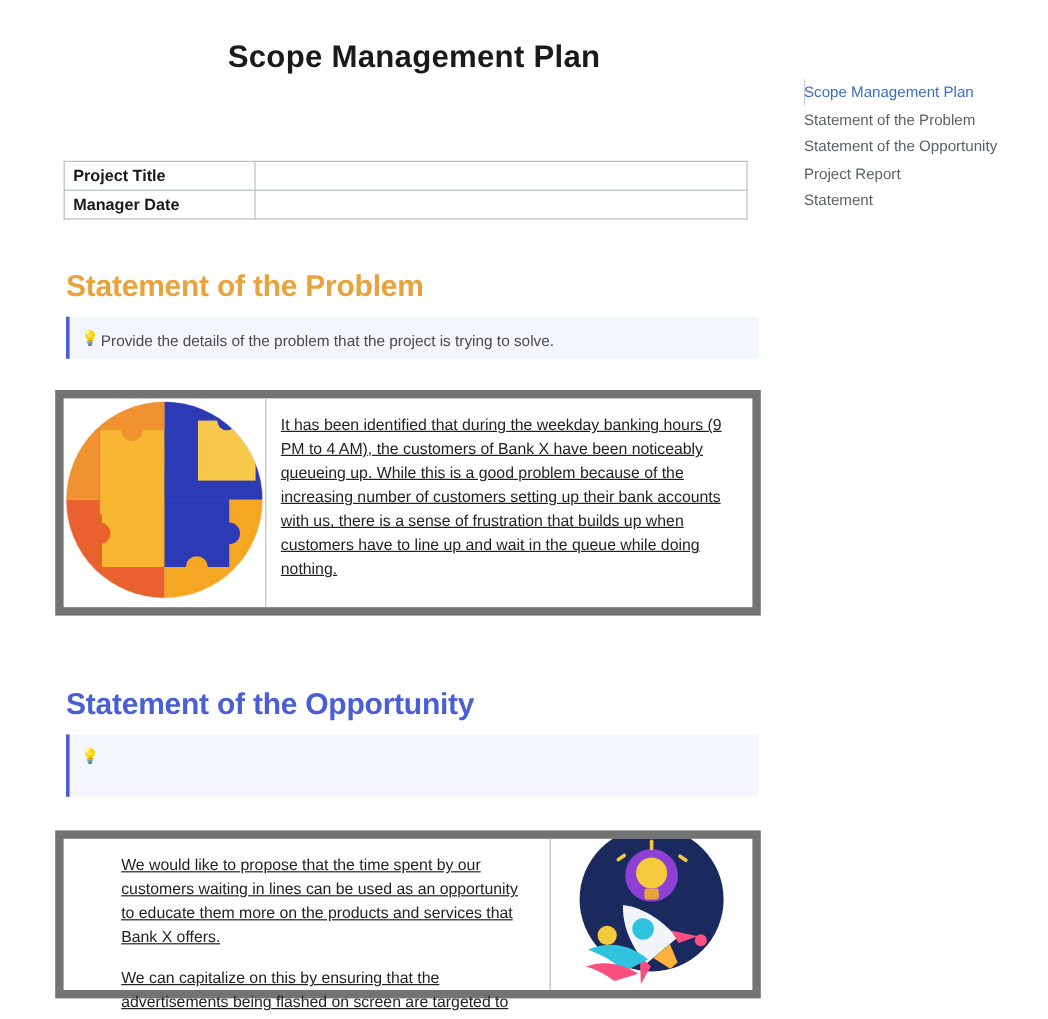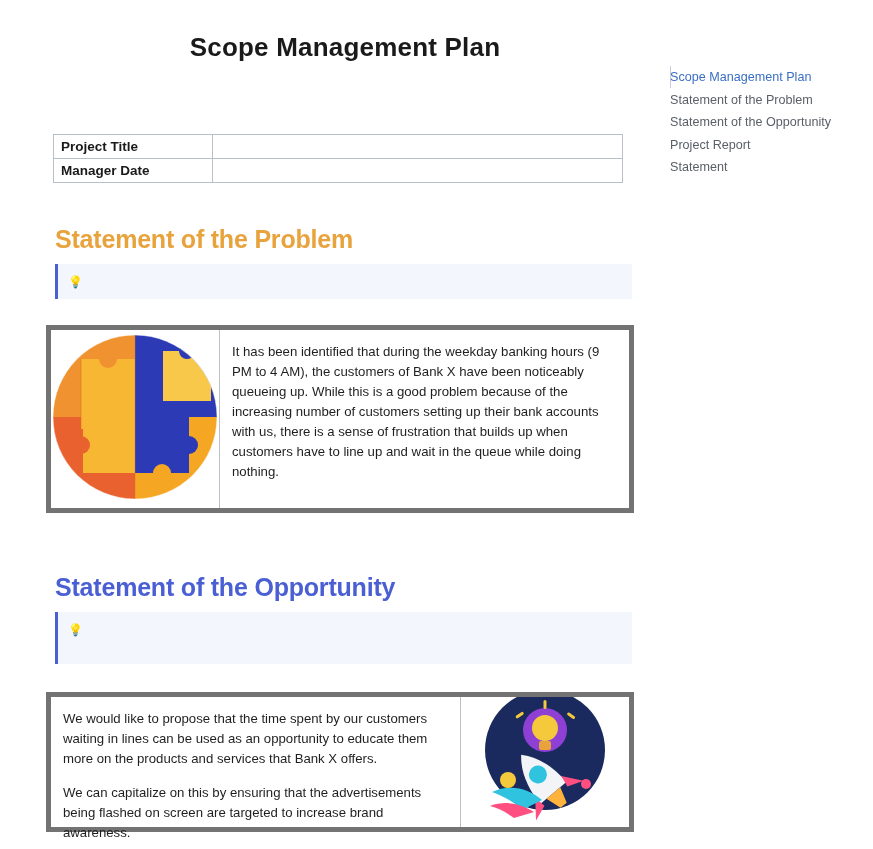--- a/index.html
+++ b/index.html
@@ -99,35 +99,37 @@
   #hint-opportunity {
     left: 55px;
     top: 612px;
     width: 577px;
     height: 52px;
   }
 
   
   .content-box {
     position: absolute;
-    border: 5px solid #737373;
+    border: 7px solid #737373;
     box-sizing: border-box;
     display: flex;
+    text-decoration: underline;
   }
   #problem-box {
     left: 46px;
     top: 325px;
     width: 588px;
     height: 188px;
   }
   #opportunity-box {
     left: 46px;
     top: 692px;
     width: 588px;
     height: 140px;
+    padding-left: 36px;
   }
   .box-cell-img {
     width: 168px;
     flex: 0 0 168px;
     border-right: 1px solid #b9bfc7;
     position: relative;
     overflow: hidden;
   }
   .box-cell-img.right {
     border-right: none;
@@ -202,20 +204,21 @@
     <td class="label">Manager Date</td>
     <td class="value"></td>
   </tr>
 </tbody>
   </table>
 
 <div class="section-heading" id="heading-problem">Statement of the Problem</div>
 
 <div class="hint-box" id="hint-problem">
   <span class="bulb">💡</span>
+  <span>Provide the details of the problem that the project is trying to solve.</span>
 </div>
 
 <div class="content-box" id="problem-box">
   <div class="box-cell-img">
     <div class="puzzle-wrap">
       <svg width="164" height="176" viewBox="0 0 164 176" xmlns="http://www.w3.org/2000/svg" aria-hidden="true">
         <defs>
           <clipPath id="circleClip">
             <circle cx="82" cy="88" r="82"></circle>
           </clipPath>

